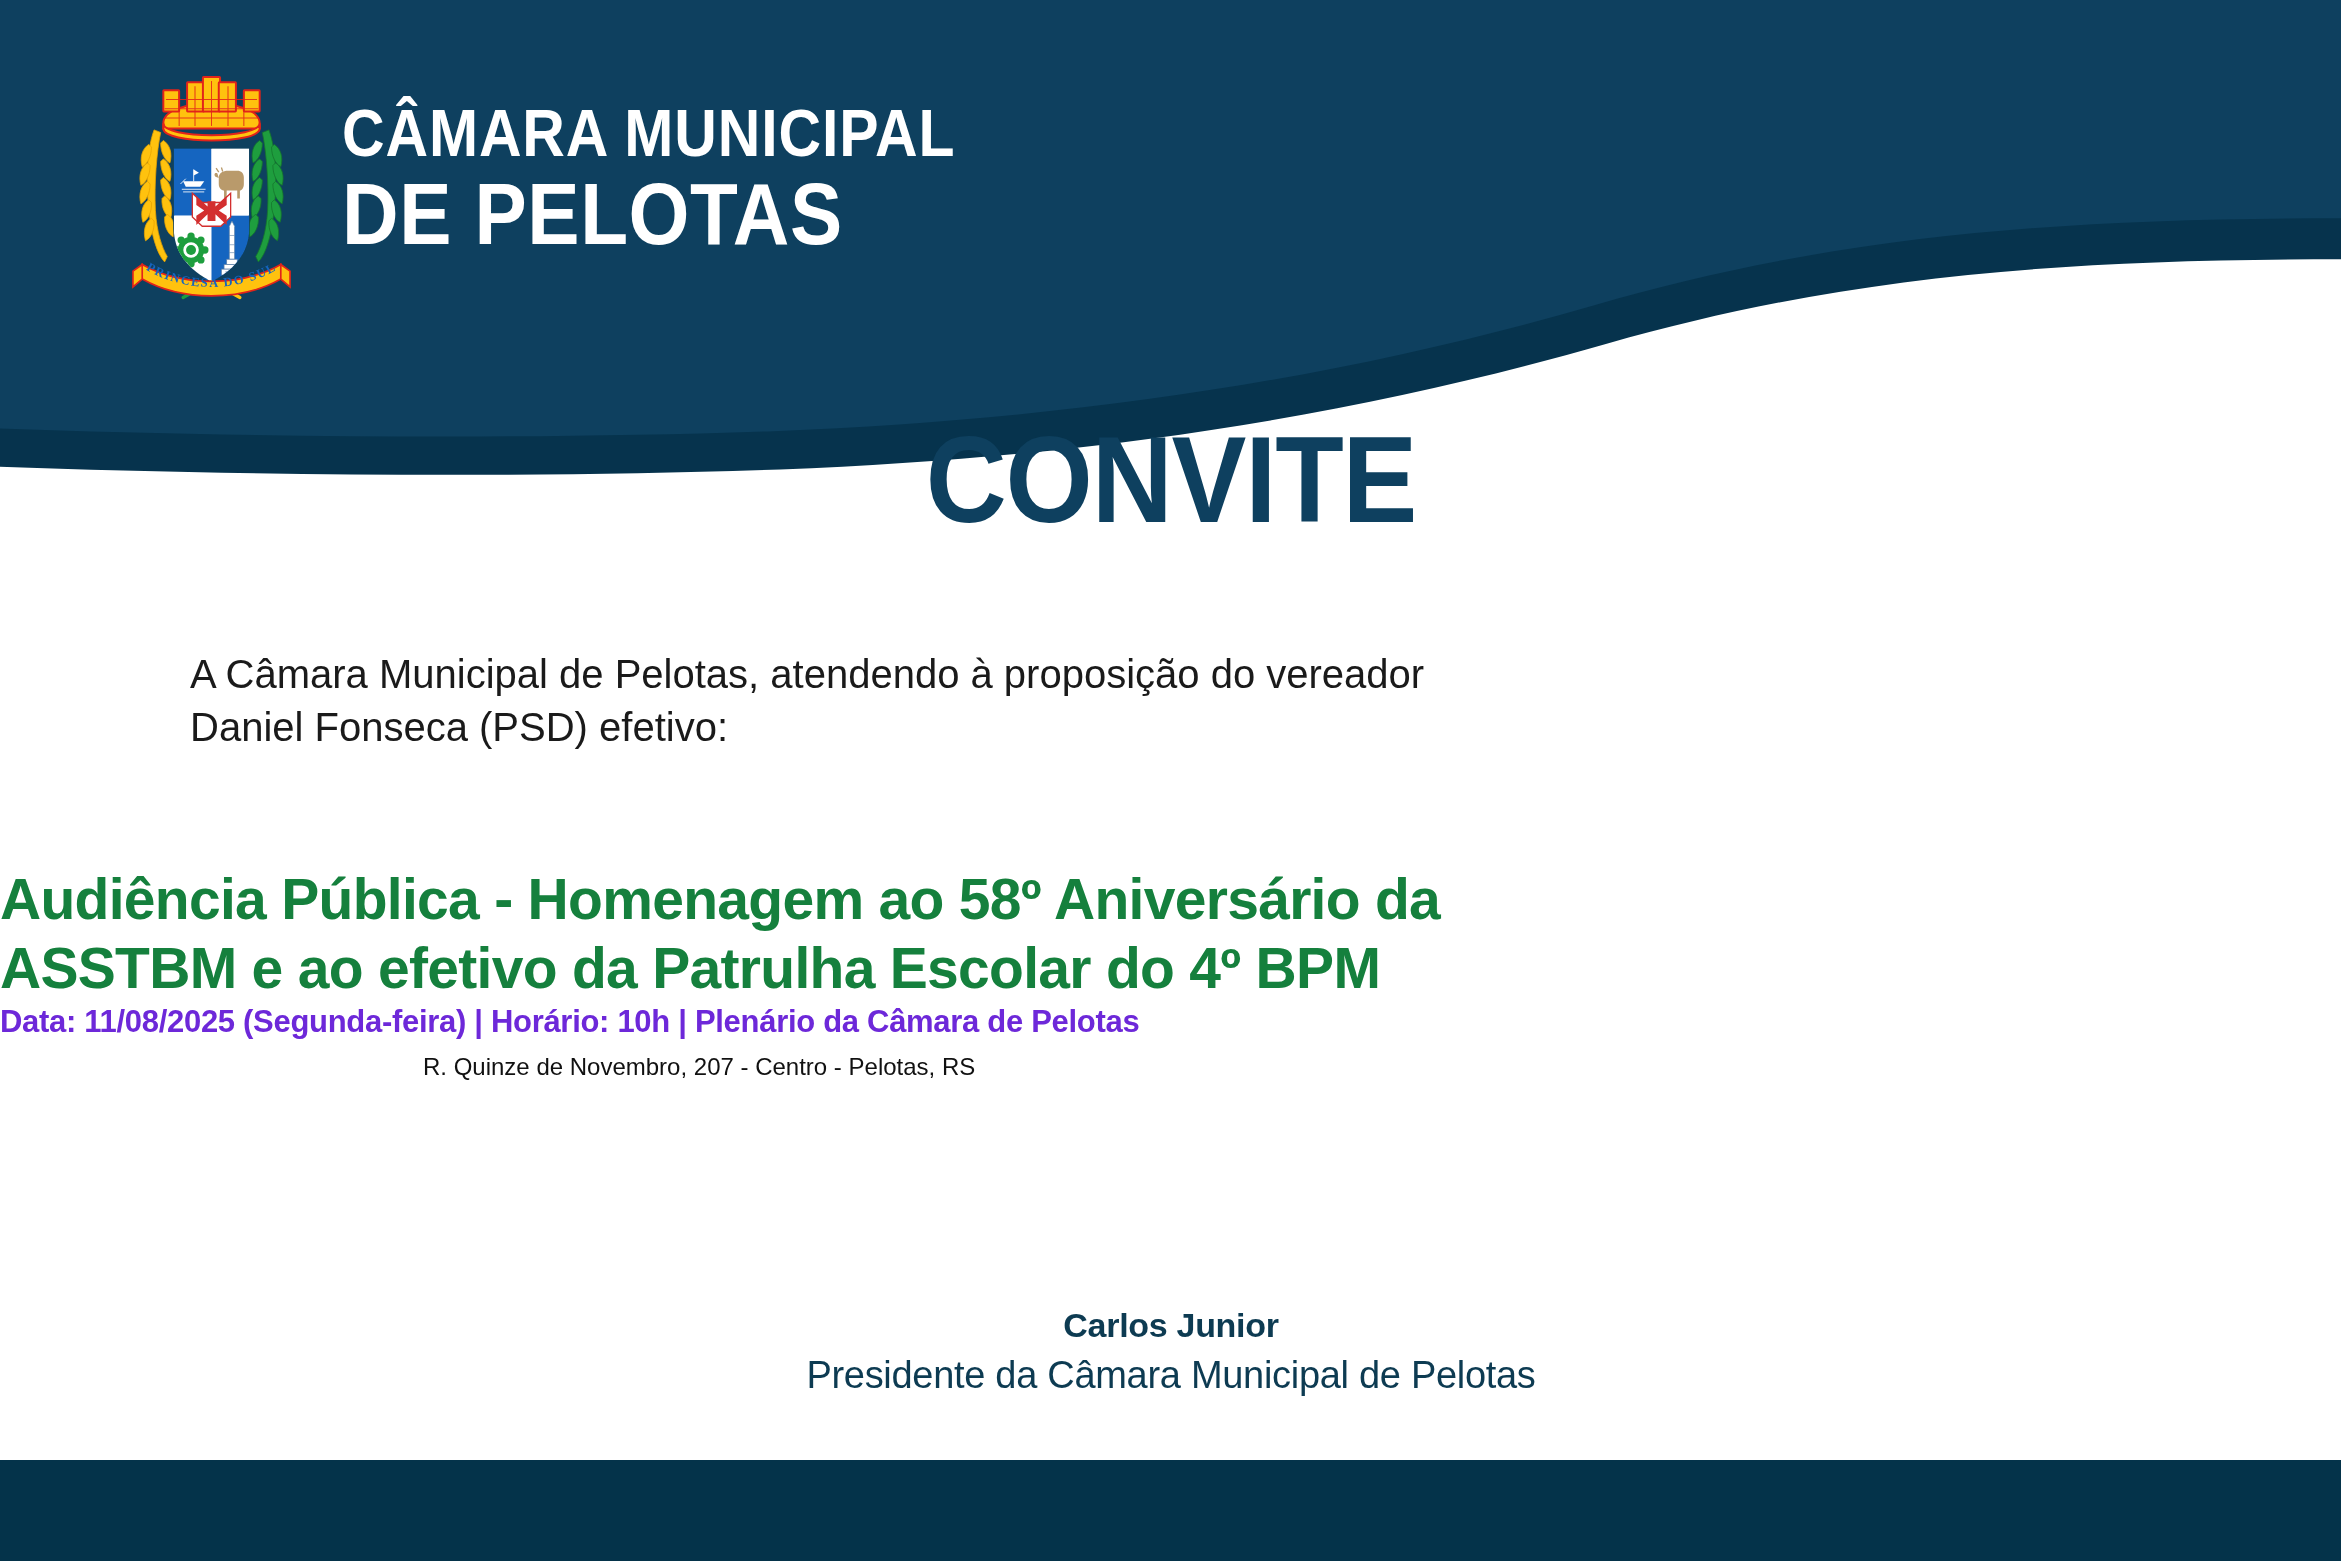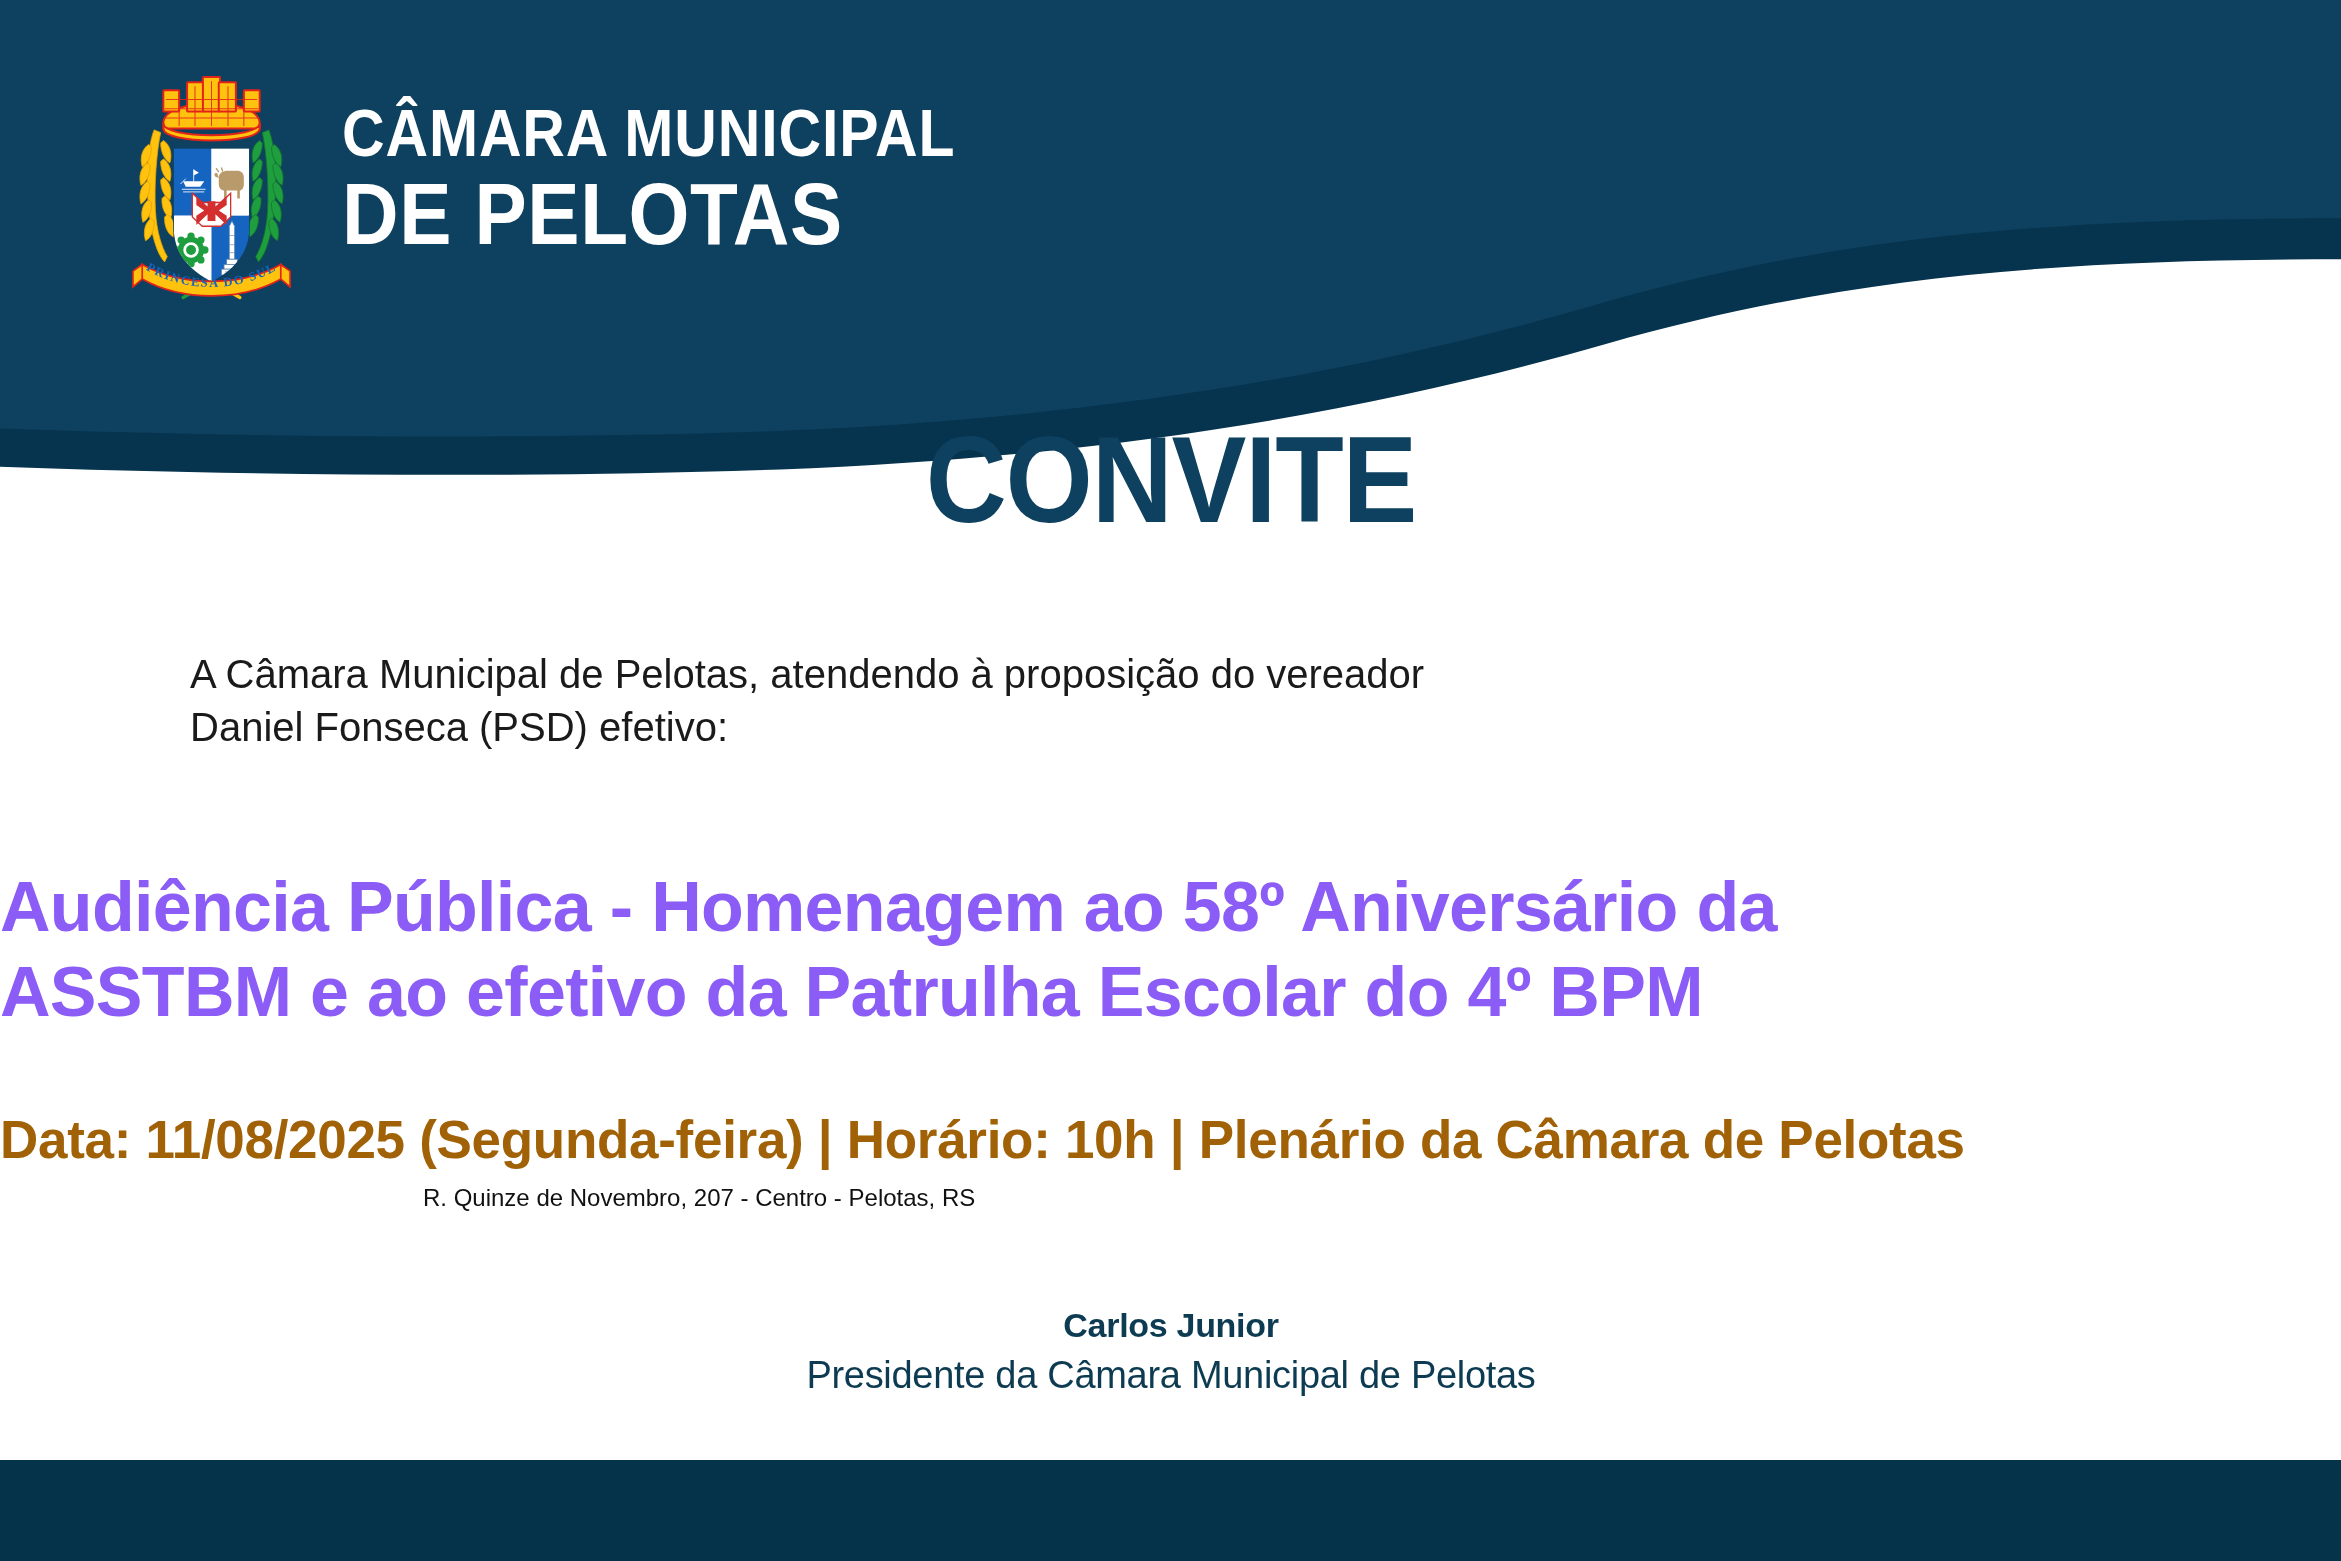--- a/index.html
+++ b/index.html
@@ -102,36 +102,35 @@
     color:#1a1a1a;
     margin:0 auto;
     max-width:1587px;
   }
   .intro-line { display:block; }
 
   .event-heading {
     margin-top:111px;
     font-family:"Liberation Sans", sans-serif;
     font-weight:bold;
-    font-size:70px;
+    font-size:57px;
     line-height:1.22;
-    color:#8b5cf6;
+    color:#15803d;
     letter-spacing:-0.7px;
     max-width:2050px;
     margin-left:auto;
     margin-right:auto;
   }
   .event-heading-line { display:block; }
 
   .datetime-line {
-    margin-top:74px;
-    font-family:"Liberation Sans", sans-serif;
-    font-weight:bold;
-    font-size:53px;
-    color:#a16207;
+    font-family:"Liberation Sans", sans-serif;
+    font-weight:bold;
+    font-size:31px;
+    color:#6d28d9;
     letter-spacing:-0.3px;
   }
 
   .address-line {
     margin-top:13.2px;
     font-family:"Liberation Sans", sans-serif;
     font-weight:400;
     font-size:24px;
     color:#111111;
     padding-left:423px;

